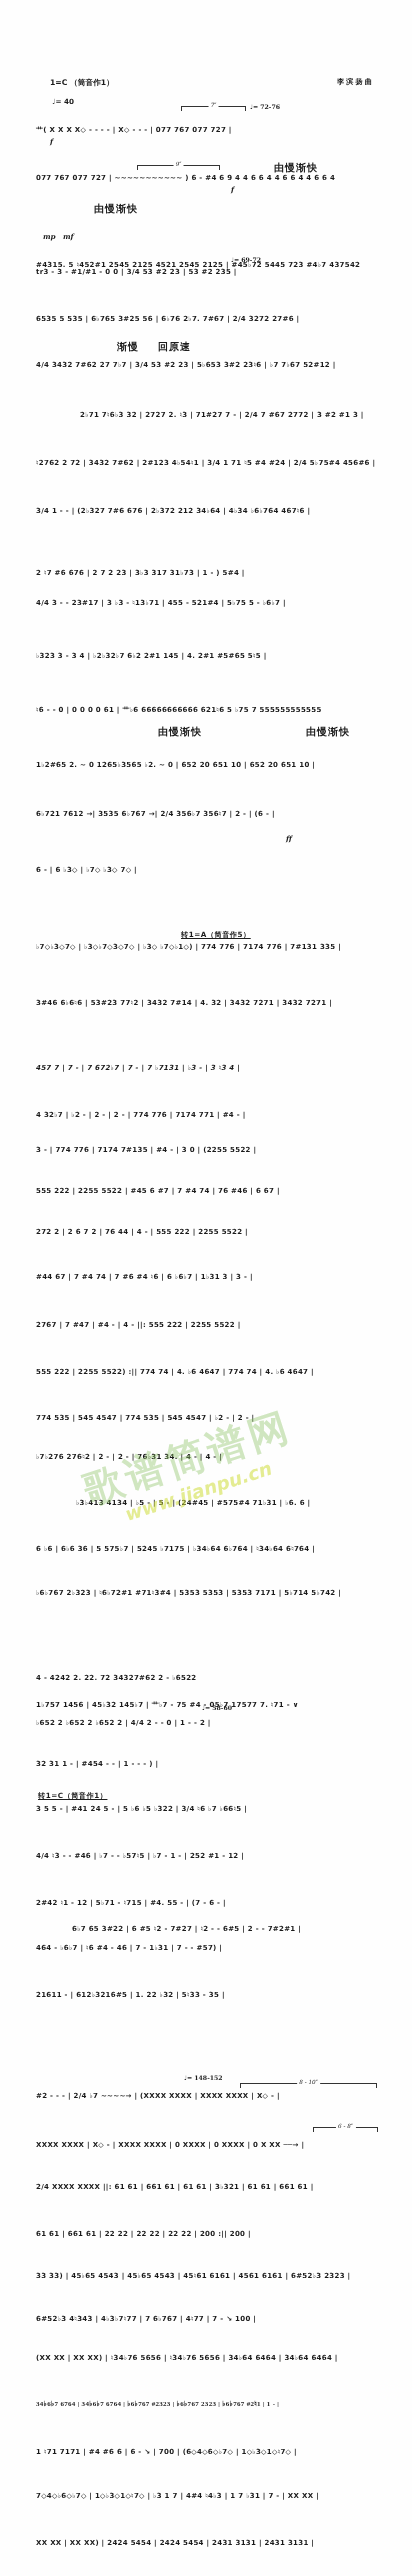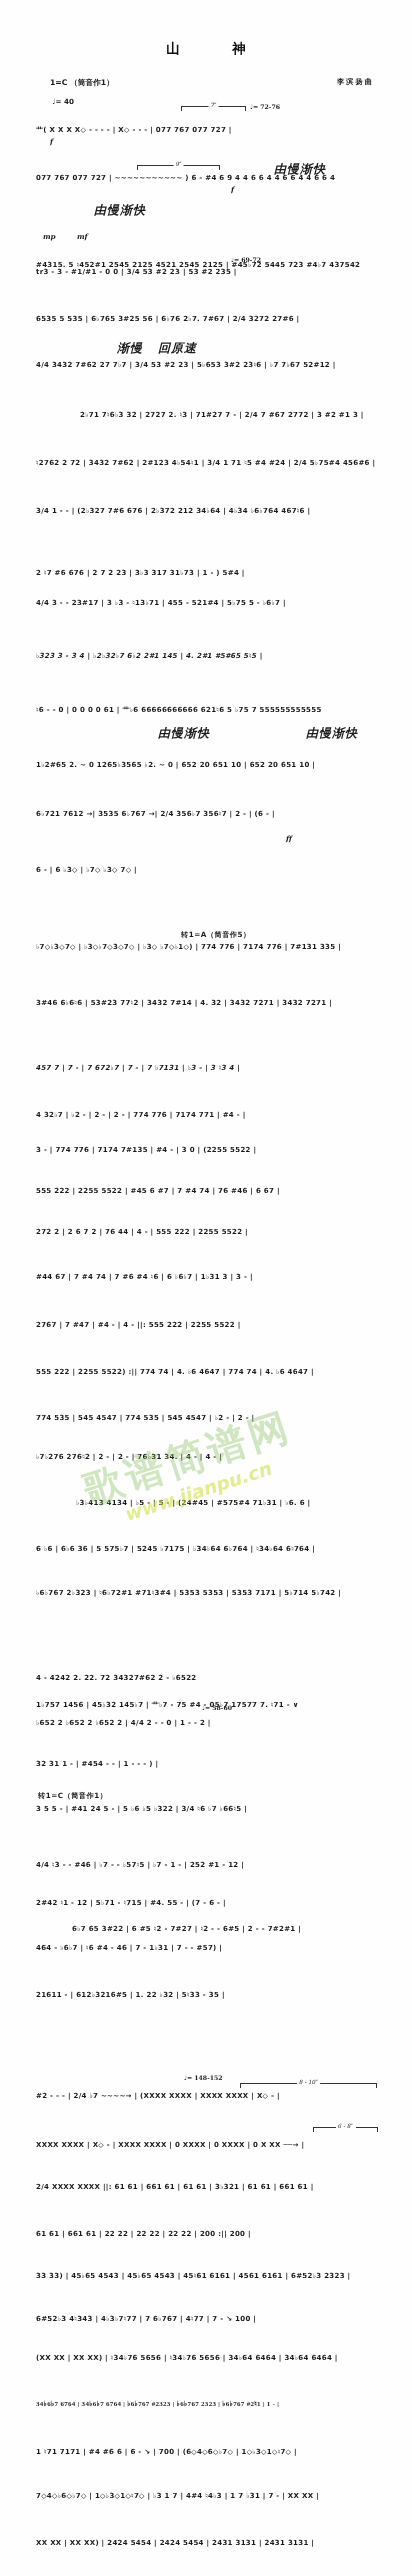--- a/index.html
+++ b/index.html
@@ -9,59 +9,58 @@
   .title{position:absolute;top:40px;left:0;width:100%;text-align:center;
          font-size:13.4px;font-weight:bold;letter-spacing:24px;text-indent:24px;color:#111;}
   .keysig{position:absolute;top:78px;left:50px;font-size:7.7px;font-weight:bold;}
   .tempo-head{position:absolute;top:97px;left:52px;font-size:7.2px;font-weight:bold;}
   .composer{position:absolute;top:77px;left:337px;font-size:7.2px;letter-spacing:2.1px;font-weight:bold;}
   
   .system{position:absolute;left:36px;width:344px;white-space:nowrap;
           font-size:7px;font-weight:bold;letter-spacing:0.3px;color:#1a1a1a;}
   
   .ann{position:absolute;white-space:nowrap;}
-  .ann.cn{font-size:12px;font-weight:bold;letter-spacing:1px;font-style:italic;}
-  .ann.cnbold{font-size:7.2px;font-weight:bold;letter-spacing:0.5px;}
+  .ann.cn{font-size:10px;font-weight:bold;letter-spacing:1px;}
+  .ann.cnbold{font-size:7.2px;font-weight:bold;letter-spacing:0.5px;text-decoration:underline;}
   .ann.tempo{font-size:6.2px;font-weight:bold;font-family:"DejaVu Serif",serif;}
   .ann.dyn{font-size:7.2px;font-weight:bold;font-style:italic;font-family:"DejaVu Serif",serif;}
   .ann.bracket{border-top:0.8px solid #333;border-left:0.8px solid #333;border-right:0.8px solid #333;height:3.6px;}
   .ann.bracket .blabel{position:absolute;top:-4.6px;left:50%;transform:translateX(-50%);
           background:#fefefe;padding:0 2.6px;font-size:5.7px;font-style:italic;
           font-family:"DejaVu Serif",serif;}
   
   .wm-center{position:absolute;top:1466px;left:77px;transform:rotate(-18deg);
              transform-origin:left top;text-align:center;pointer-events:none;}
   .wm-center .wm1{font-size:39px;font-weight:bold;letter-spacing:4.1px;
                   color:rgba(140,195,100,0.40);}
   .wm-center .wm2{font-size:18.5px;font-weight:bold;font-style:italic;
                   color:rgba(205,220,57,0.55);margin-top:-3.1px;}
 </style>
 </head>
 <body>
 
 <div id="page">
 
-  <div class="title">山 神</div>
   <div class="keysig">1=C （筒音作1）</div>
   <div class="tempo-head">♩= 40</div>
   <div class="composer">李滨扬曲</div>
 
   <div>
       <div class="system" style="top: 125px;">艹( X   X   X   X◇  -   -   -   -  | X◇  -   -   -  | 077 767 077 727 |</div>
       <div class="system" style="top: 174px;">077 767 077 727 | ~~~~~~~~~~~ ) 6  -   #4 6 9 4 4 6 6 4 4 6 6 4 4 6 6 4</div>
       <div class="system" style="top: 221px; margin-top: 40px;">#4315.  5    ♮452#1 2545 2125 4521 2545 2125 | #45♭72 5445 723 #4♭7 437542</div>
       <div class="system" style="top: 268px;">tr3  -  3  -  #1/#1  -  0  0 | 3/4 53 #2 23 | 53 #2 235 |</div>
       <div class="system" style="top: 315px;">6535 5 535 | 6♭765 3#25 56 | 6♭76 2♭7. 7#67 | 2/4 3272 27#6 |</div>
       <div class="system" style="top: 361px;">4/4 3432 7#62 27 7♭7 | 3/4 53 #2 23 | 5♭653 3#2 23♮6 | ♭7 7♭67 52#12 |</div>
       <div class="system" style="top: 411px; margin-left: 44px;">2♭71 7♮6♭3 32 | 2727 2. ♮3 | 71#27 7 - | 2/4 7 #67 2772 | 3 #2 #1 3 |</div>
       <div class="system" style="top: 459px;">♮2762 2 72 | 3432 7#62 | 2#123 4♭54♮1 | 3/4 1 71 ♮5 #4 #24 | 2/4 5♭75#4 456#6 |</div>
       <div class="system" style="top: 507px;">3/4 1 - - | (2♭327 7#6 676 | 2♭372 212 34♭64 | 4♭34 ♭6♭764 467♮6 |</div>
       <div class="system" style="top: 569px;">2  ♮7  #6 676 | 2 7 2 23 | 3♭3 317 31♭73 | 1 - ) 5#4 |</div>
       <div class="system" style="top: 599px;">4/4 3 - - 23#17 | 3 ♭3 - ♮13♭71 | 455 - 521#4 | 5♭75 5 - ♭6♭7 |</div>
-      <div class="system" style="top: 652px; font-style: italic;">♭323 3 - 3 4 | ♭2♭32♭7 6♭2 2#1 145 | 4. 2#1 #5#65 5♮5 |</div>
+      <div class="system" style="top: 652px;">♭323 3 - 3 4 | ♭2♭32♭7 6♭2 2#1 145 | 4. 2#1 #5#65 5♮5 |</div>
       <div class="system" style="top: 705px;">♮6 - - 0 | 0 0 0 0 61 | 艹♭6 66666666666 621♮6 5  ♭75 7 555555555555</div>
       <div class="system" style="top: 761px;">1♭2#65 2. ~ 0 1265♭3565 ♭2. ~ 0 | 652 20 651 10 | 652 20 651 10 |</div>
       <div class="system" style="top: 810px;">6♭721 7612 →| 3535 6♭767 →| 2/4 356♭7 356♮7 | 2 - | (6 - |</div>
       <div class="system" style="top: 866px;">6 - | 6 ♭3◇ | ♭7◇ ♭3◇ 7◇ |</div>
       <div class="system" style="top: 943px;">♭7◇♭3◇7◇ | ♭3◇♭7◇3◇7◇ | ♭3◇ ♭7◇♭1◇) | 774 776 | 7174 776 | 7#131 335 |</div>
       <div class="system" style="top: 999px;">3#46 6♭6♮6 | 53#23 77♮2 | 3432 7#14 | 4. 32 | 3432 7271 | 3432 7271 |</div>
       <div class="system" style="top: 1064px; font-style: italic;">457 7 | 7 - | 7 672♭7 | 7 - | 7 ♭7131 | ♭3 - | 3 ♮3 4 |</div>
       <div class="system" style="top: 1111px;">4  32♭7 | ♭2 - | 2 - | 2 - | 774 776 | 7174 771 | #4 - |</div>
       <div class="system" style="top: 1146px;">3 - | 774 776 | 7174 7#135 | #4 - | 3 0 | (2255 5522 |</div>
       <div class="system" style="top: 1187px;">555 222 | 2255 5522 | #45 6 #7 | 7 #4 74 | 76 #46 | 6 67 |</div>
@@ -72,21 +71,21 @@
       <div class="system" style="top: 1414px;">774 535 | 545 4547 | 774 535 | 545 4547 | ♭2 - | 2 - |</div>
       <div class="system" style="top: 1453px;">♭7♭276 276♮2 | 2 - | 2 - | 76♭31 34. | 4 - | 4 - |</div>
       <div class="system" style="top: 1499px; margin-left: 40px;">♭3♭413 4134 | ♭5 - | 5 - | (24#45 | #575#4 71♭31 | ♭6. 6 |</div>
       <div class="system" style="top: 1545px;">6 ♭6 | 6♭6 36 | 5 575♭7 | 5245 ♭7175 | ♭34♭64 6♭764 | ♮34♭64 6♮764 |</div>
       <div class="system" style="top: 1589px;">♭6♭767 2♭323 | ♮6♭72#1 #71♮3#4 | 5353 5353 | 5353 7171 | 5♭714 5♭742 |</div>
       <div class="system" style="top: 1700px;">1♭757 1456 | 45♭32 145♭7 | 艹♭7 - 75 #4 - 05♭7 17577 7. ♮71 - ∨</div>
       <div class="system" style="top: 1674px;">4  -  4242 2.  22.   72 34327#62 2  -  ♭6522</div>
       <div class="system" style="top: 1719px;">♭652 2  ♭652 2  ♭652 2 | 4/4 2 - - 0 | 1 - - 2 |</div>
       <div class="system" style="top: 1760px;">32 31 1 - | #454 - - | 1 - - - ) |</div>
       <div class="system" style="top: 1805px;">3 5 5 - | #41 24 5 - | 5 ♭6 ♭5 ♭322 | 3/4 ♮6 ♭7 ♭66♮5 |</div>
-      <div class="system" style="top: 1852px; margin-top: 9px;">4/4 ♮3 - - #46 | ♭7 - - ♭57♮5 | ♭7 - 1 - | 252 #1 - 12 |</div>
+      <div class="system" style="top: 1852px;">4/4 ♮3 - - #46 | ♭7 - - ♭57♮5 | ♭7 - 1 - | 252 #1 - 12 |</div>
       <div class="system" style="top: 1899px;">2#42 ♮1 - 12 | 5♭71 - ♮715 | #4. 55 - | (7 - 6 - |</div>
       <div class="system" style="top: 1944px;">464 - ♭6♭7 | ♮6 #4 - 46 | 7 - 1♭31 | 7 - - #57) |</div>
       <div class="system" style="top: 1991px;">21611 - | 612♭3216#5 | 1. 22 ♭32 | 5♮33 - 35 |</div>
       <div class="system" style="top: 1925px; padding-left: 36px;">6♭7 65 3#22 | 6 #5 ♮2 - 7#27 | ♮2 - - 6#5 | 2 - - 7#2#1 |</div>
       <div class="system" style="top: 2092px;">#2 - - - | 2/4 ♭7 ~~~~→ | (XXXX XXXX | XXXX XXXX | X◇ - |</div>
       <div class="system" style="top: 2141px;">XXXX XXXX | X◇ - | XXXX XXXX | 0 XXXX | 0 XXXX | 0 X XX ──→ |</div>
       <div class="system" style="top: 2183px;">2/4 XXXX XXXX ||: 61 61 | 661 61 | 61 61 | 3♭321 | 61 61 | 661 61 |</div>
       <div class="system" style="top: 2230px;">61 61 | 661 61 | 22 22 | 22 22 | 22 22 | 200 :|| 200 |</div>
       <div class="system" style="top: 2272px;">33 33) | 45♭65 4543 | 45♭65 4543 | 45♮61 6161 | 4561 6161 | 6#52♭3 2323 |</div>
       <div class="system" style="top: 2315px;">6#52♭3 4♮343 | 4♭3♭7♮77 | 7 6♭767 | 4♮77 | 7 - ↘ 100 |</div>
@@ -117,21 +116,21 @@
       <div class="ann tempo" style="left: 184px; top: 2074px;">♩= 148-152</div>
       <div class="ann bracket" style="left: 240px; top: 2083px; width: 135px;">
         <span class="blabel">8 - 10″</span>
       </div>
       <div class="ann bracket" style="left: 313px; top: 2127px; width: 63px;">
         <span class="blabel">6 - 8″</span>
       </div>
       <div class="ann dyn" style="left: 50px; top: 137px;">f</div>
       <div class="ann dyn" style="left: 231px; top: 185px;">f</div>
       <div class="ann dyn" style="left: 43px; top: 232px;">mp</div>
-      <div class="ann dyn" style="left: 77px; top: 232px;">mf</div>
+      <div class="ann dyn" style="left: 63px; top: 232px;">mf</div>
       <div class="ann dyn" style="left: 286px; top: 834px;">ff</div>
     </div>
 
   <div class="wm-center">
     <div class="wm1">歌谱简谱网</div>
     <div class="wm2">www.jianpu.cn</div>
   </div>
 
 </div>
 

